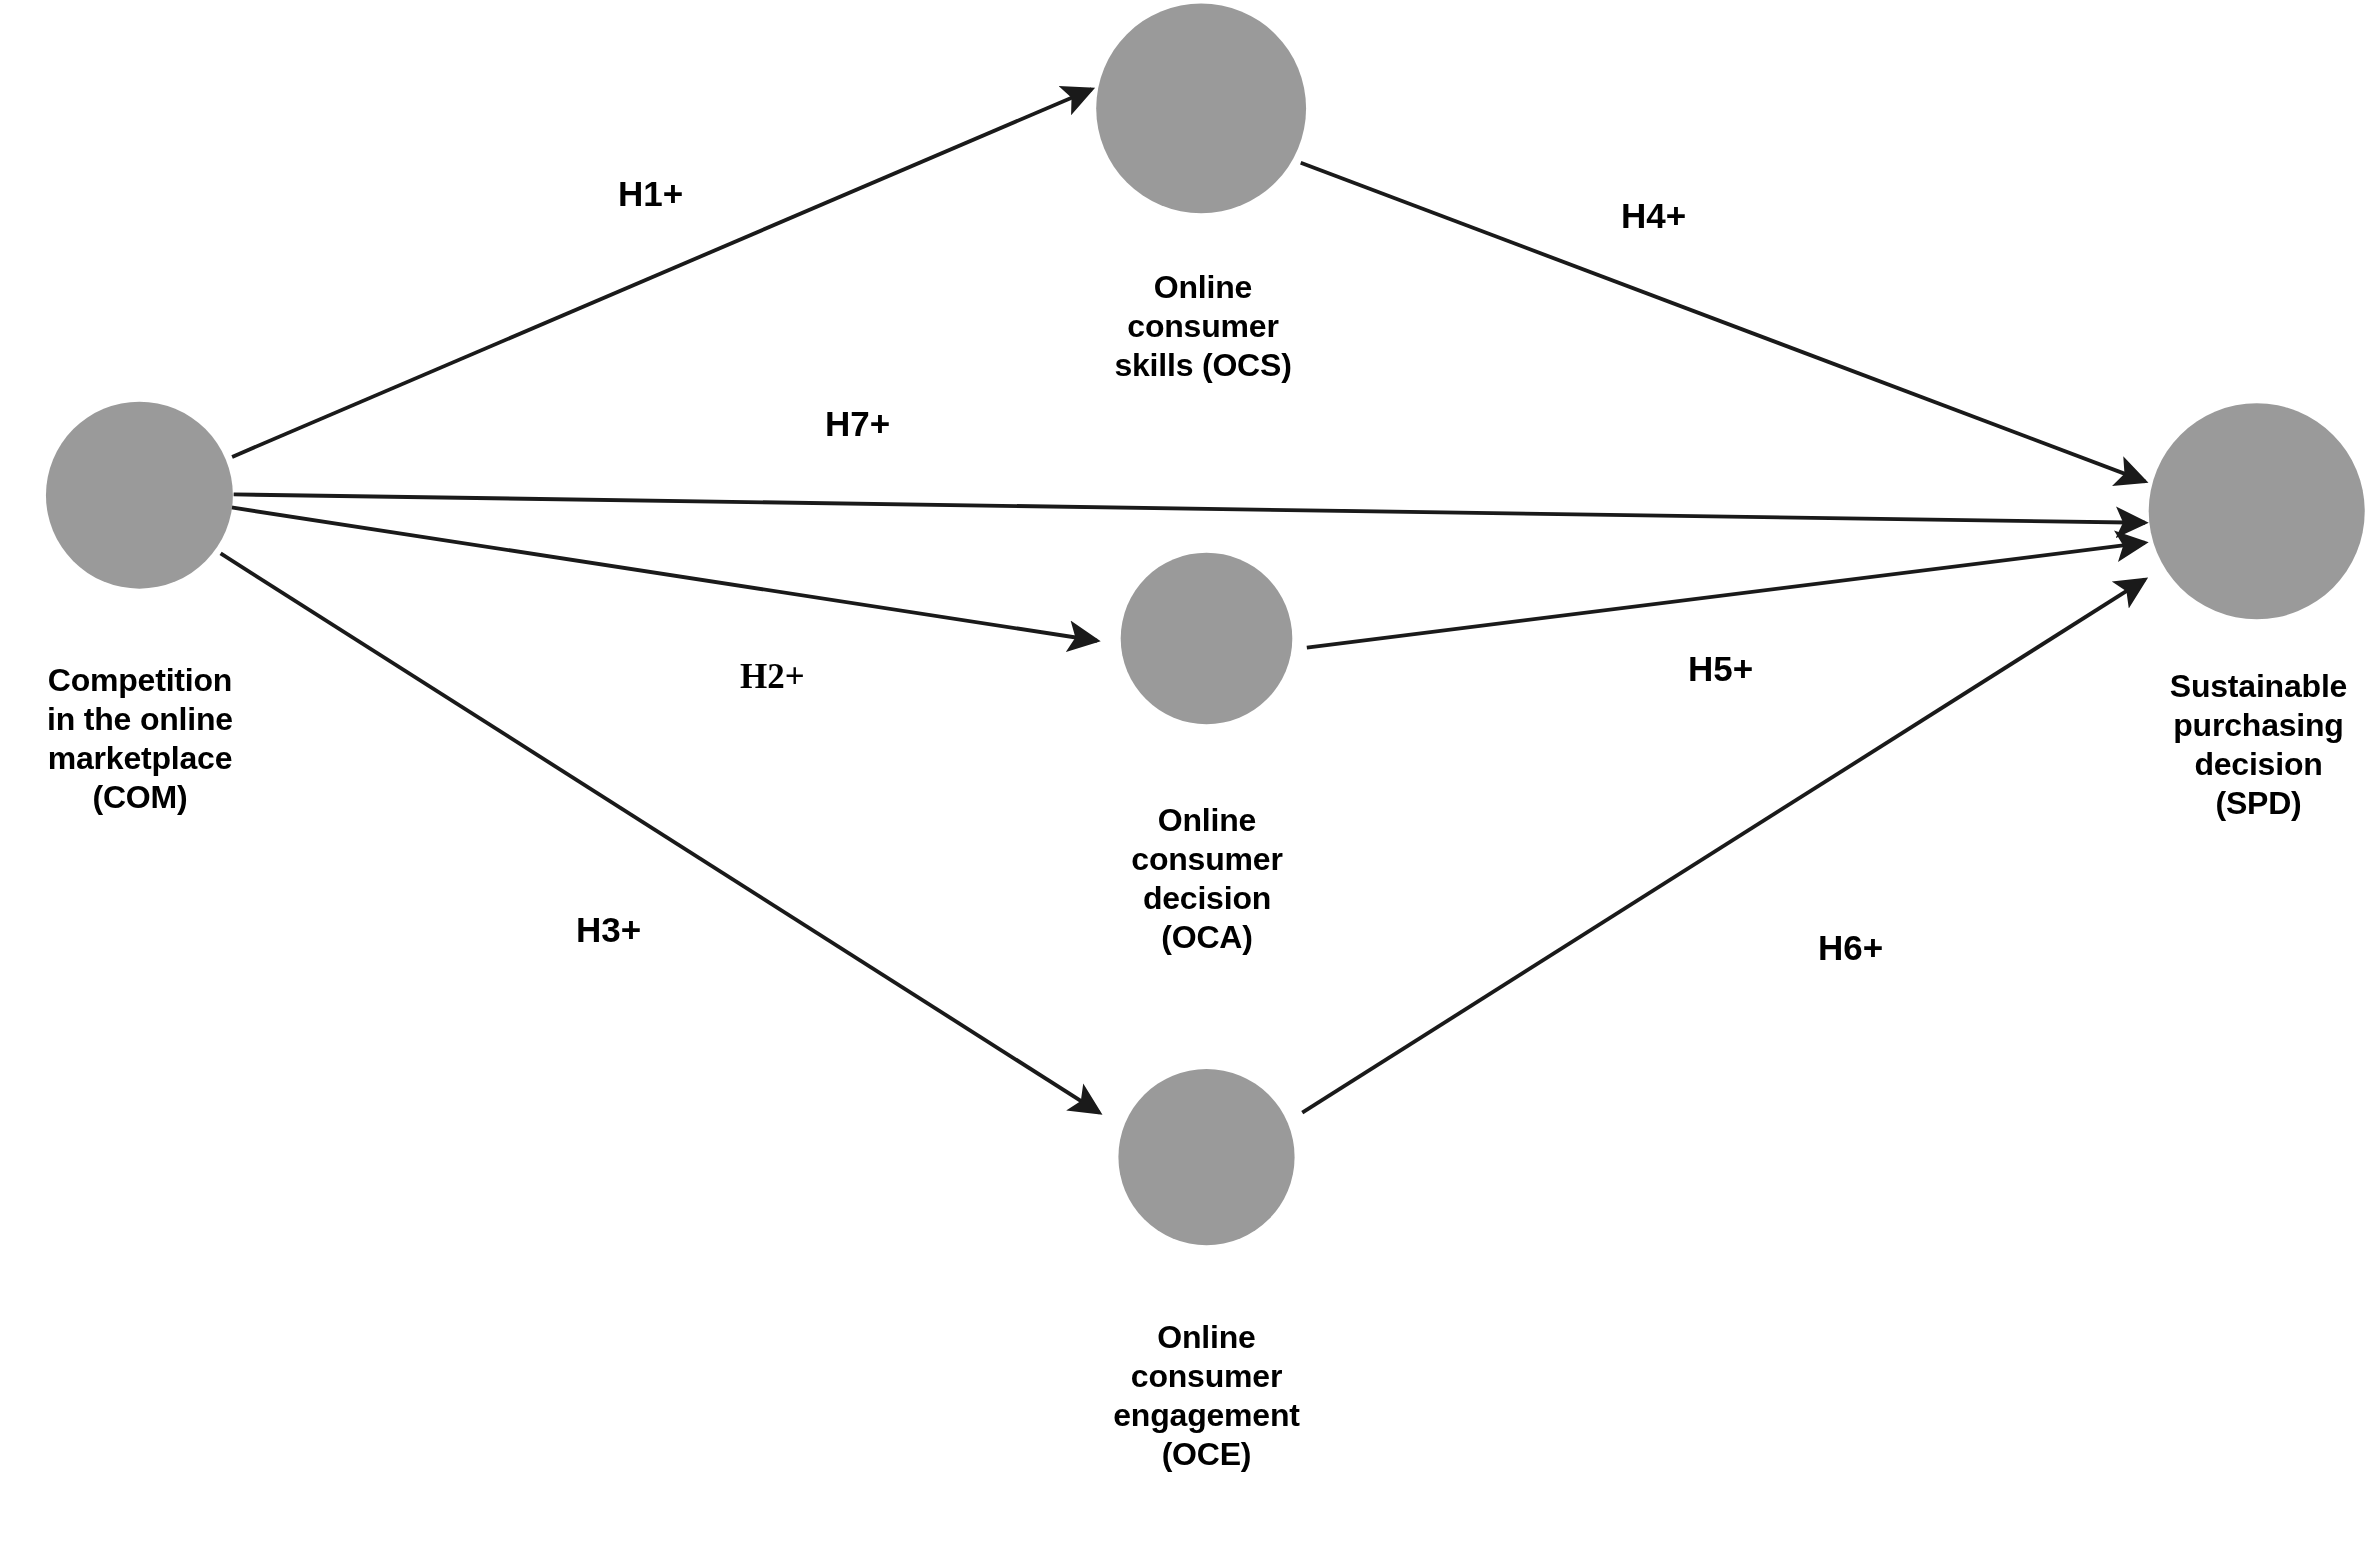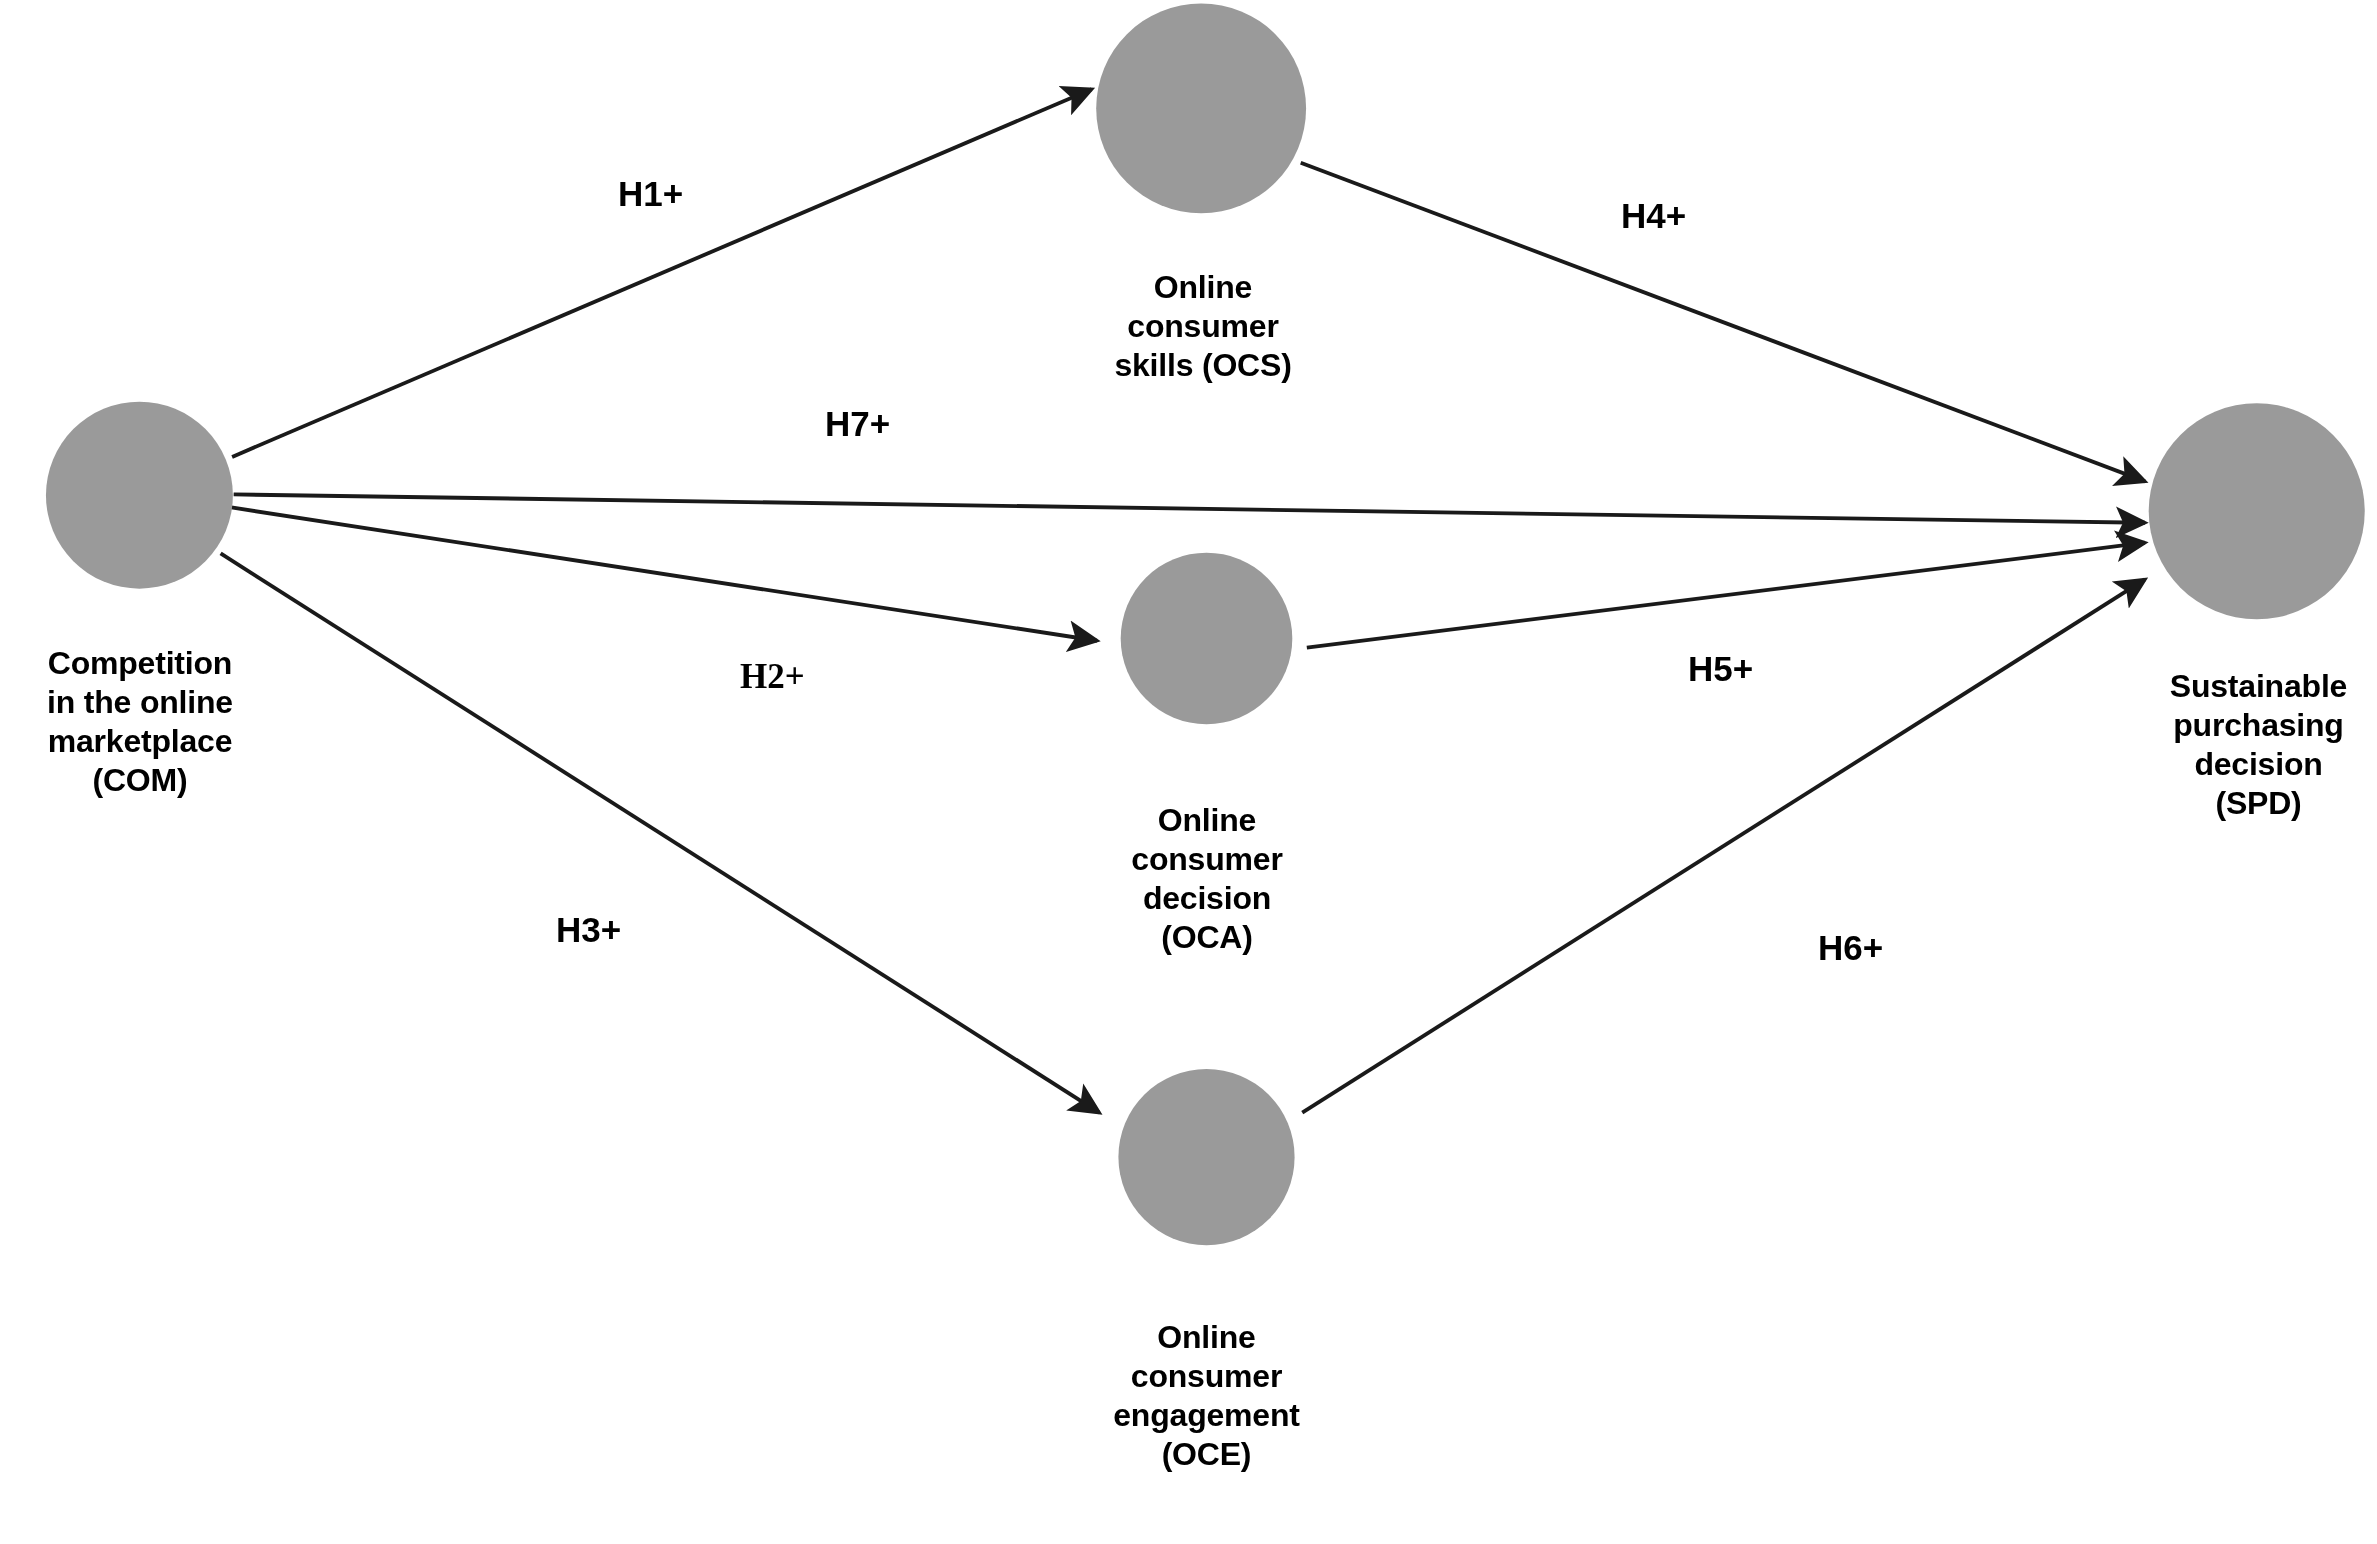--- a/index.html
+++ b/index.html
@@ -80,21 +80,21 @@
 
     <line class="link-line" x1="1700" y1="1452" x2="2800" y2="756" marker-end="url(#arrow)"></line>
 
     <circle class="node-circle" cx="182" cy="646" r="122"></circle>
     <circle class="node-circle" cx="1568" cy="141" r="137"></circle>
     <circle class="node-circle" cx="1575" cy="833" r="112"></circle>
     <circle class="node-circle" cx="1575" cy="1510" r="115"></circle>
     <circle class="node-circle" cx="2946" cy="667" r="141"></circle>
   </svg>
 
-  <div class="node-label" style="left: 0px; top: 644px; width: 280px;">
+  <div class="node-label" style="left: 0px; top: 661px; width: 280px;">
     <div>Competition</div>
     <div>in the online</div>
     <div>marketplace</div>
     <div>(COM)</div>
   </div>
 
   <div class="node-label" style="left: 1065px; top: 268px; width: 276px;">
     <div>Online</div>
     <div>consumer</div>
     <div>skills (OCS)</div>
@@ -120,21 +120,21 @@
     <div>decision</div>
     <div>(SPD)</div>
   </div>
 
   <div class="hyp-label" style="left: 618px; top: 176px;">H1+</div>
 
   <div class="hyp-label" style="left: 825px; top: 406px;">H7+</div>
 
   <div class="hyp-label" style="left: 740px; top: 659px; font-family: Liberation Serif, serif;">H2+</div>
 
-  <div class="hyp-label" style="left: 556px; top: 912px;">H3+</div>
+  <div class="hyp-label" style="left: 576px; top: 912px;">H3+</div>
 
   <div class="hyp-label" style="left: 1621px; top: 198px;">H4+</div>
 
   <div class="hyp-label" style="left: 1688px; top: 651px;">H5+</div>
 
   <div class="hyp-label" style="left: 1818px; top: 930px;">H6+</div>
 
 </div>
 
 

